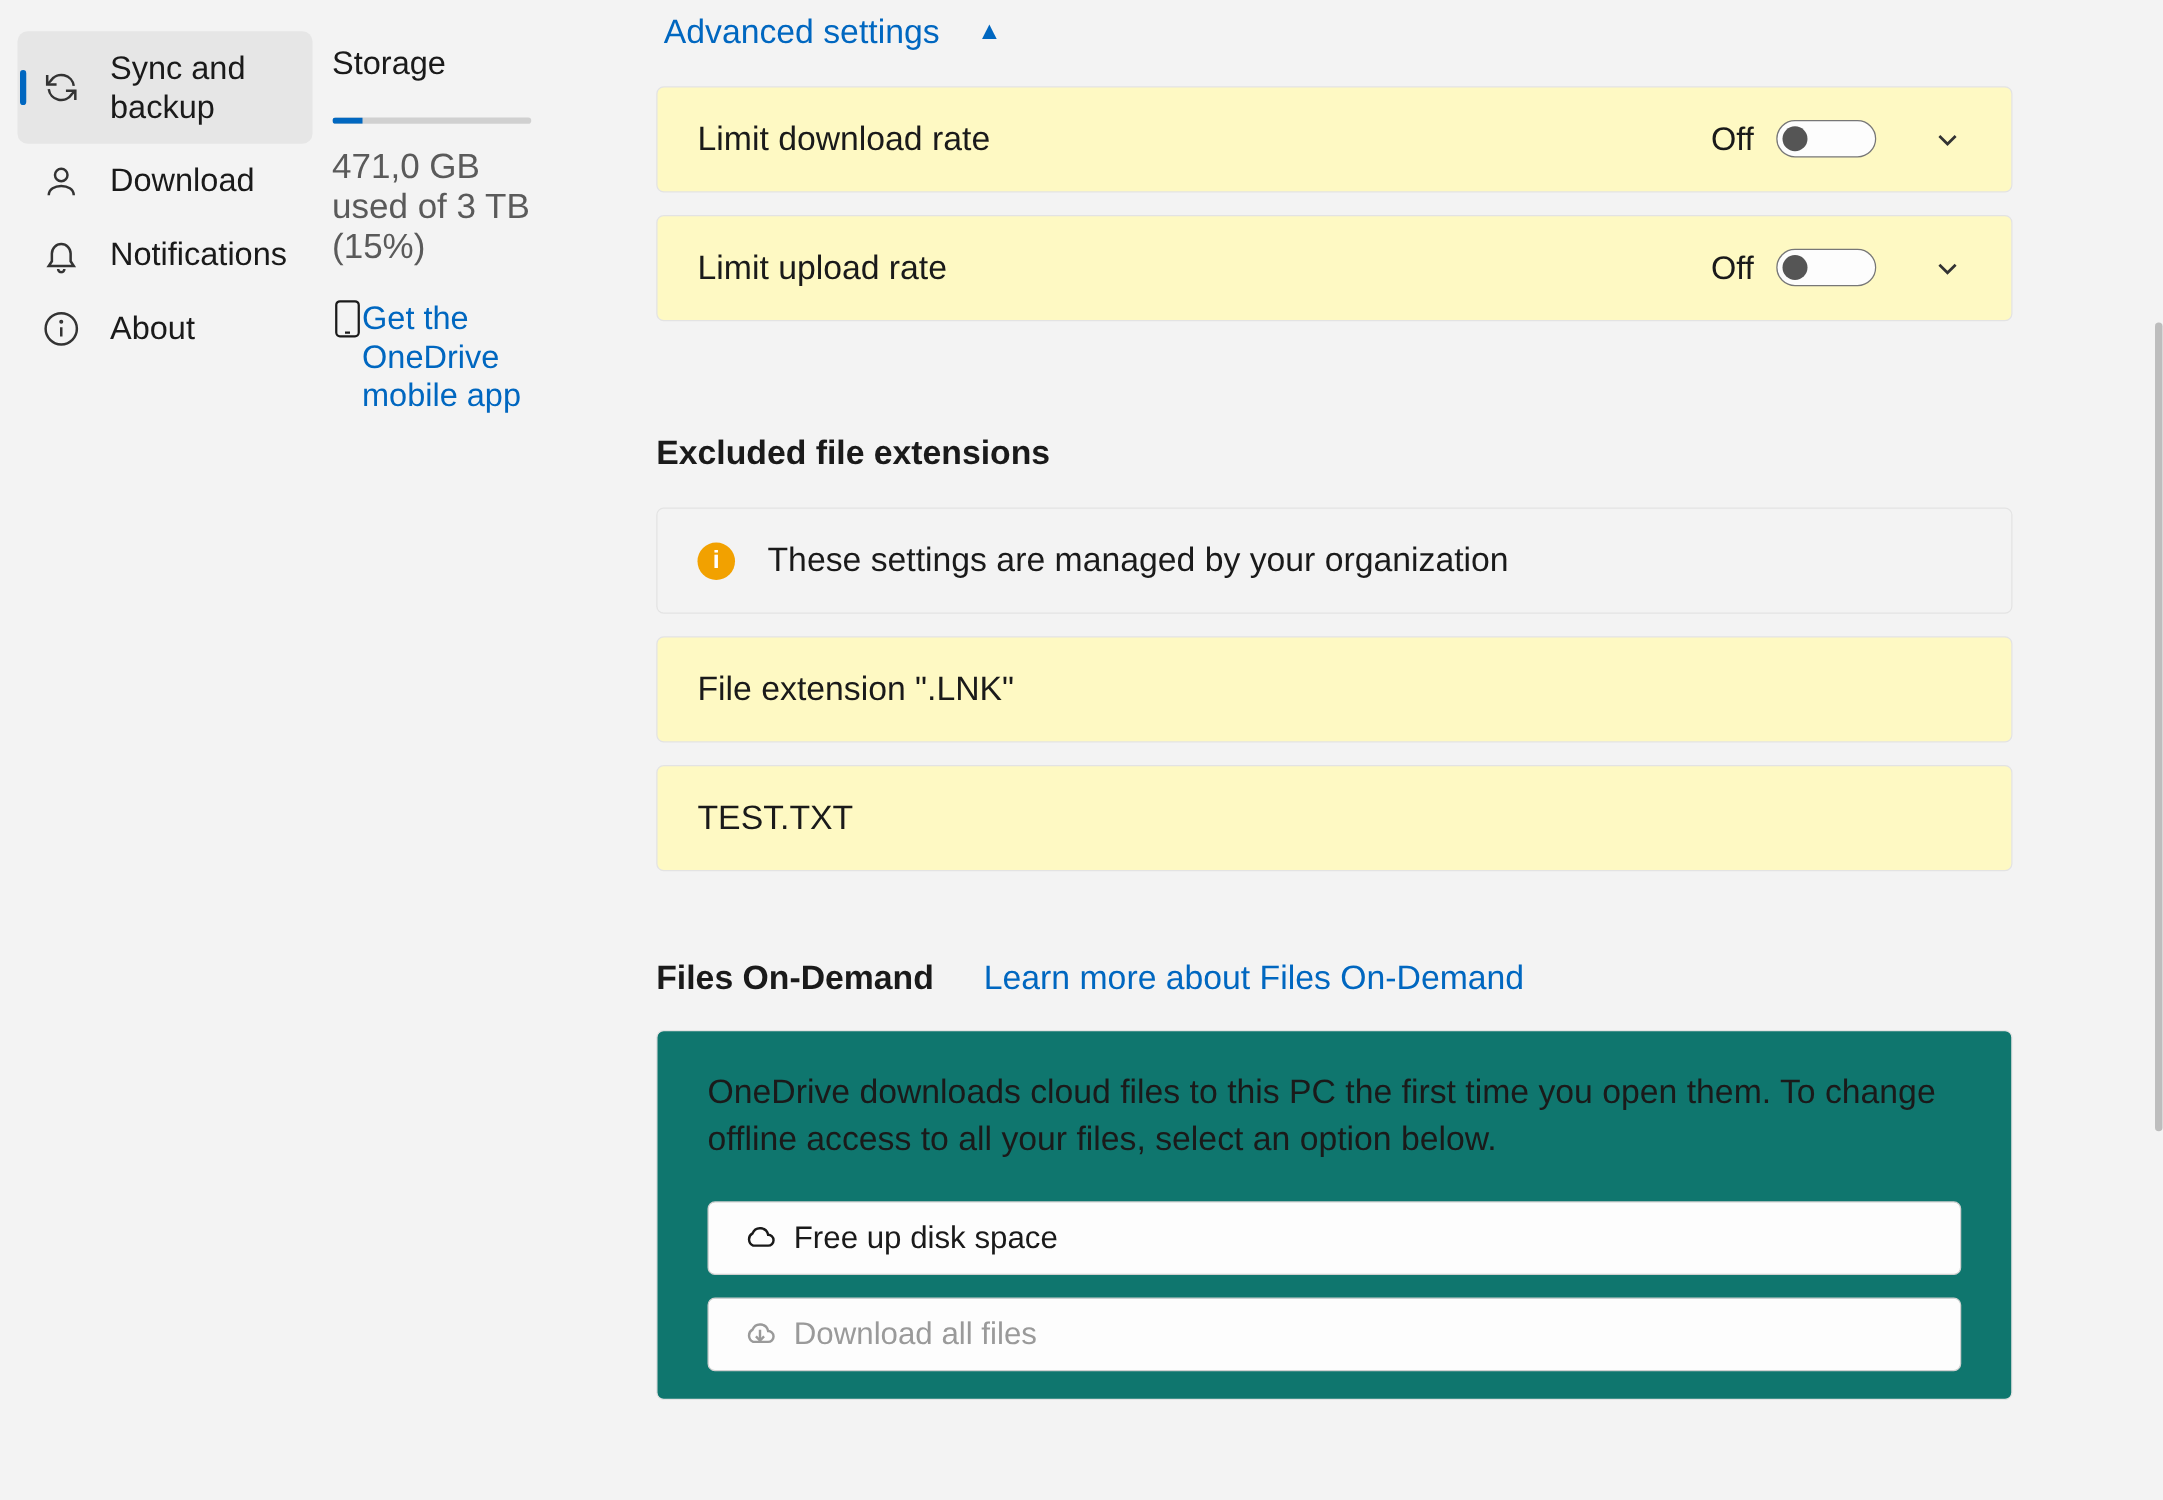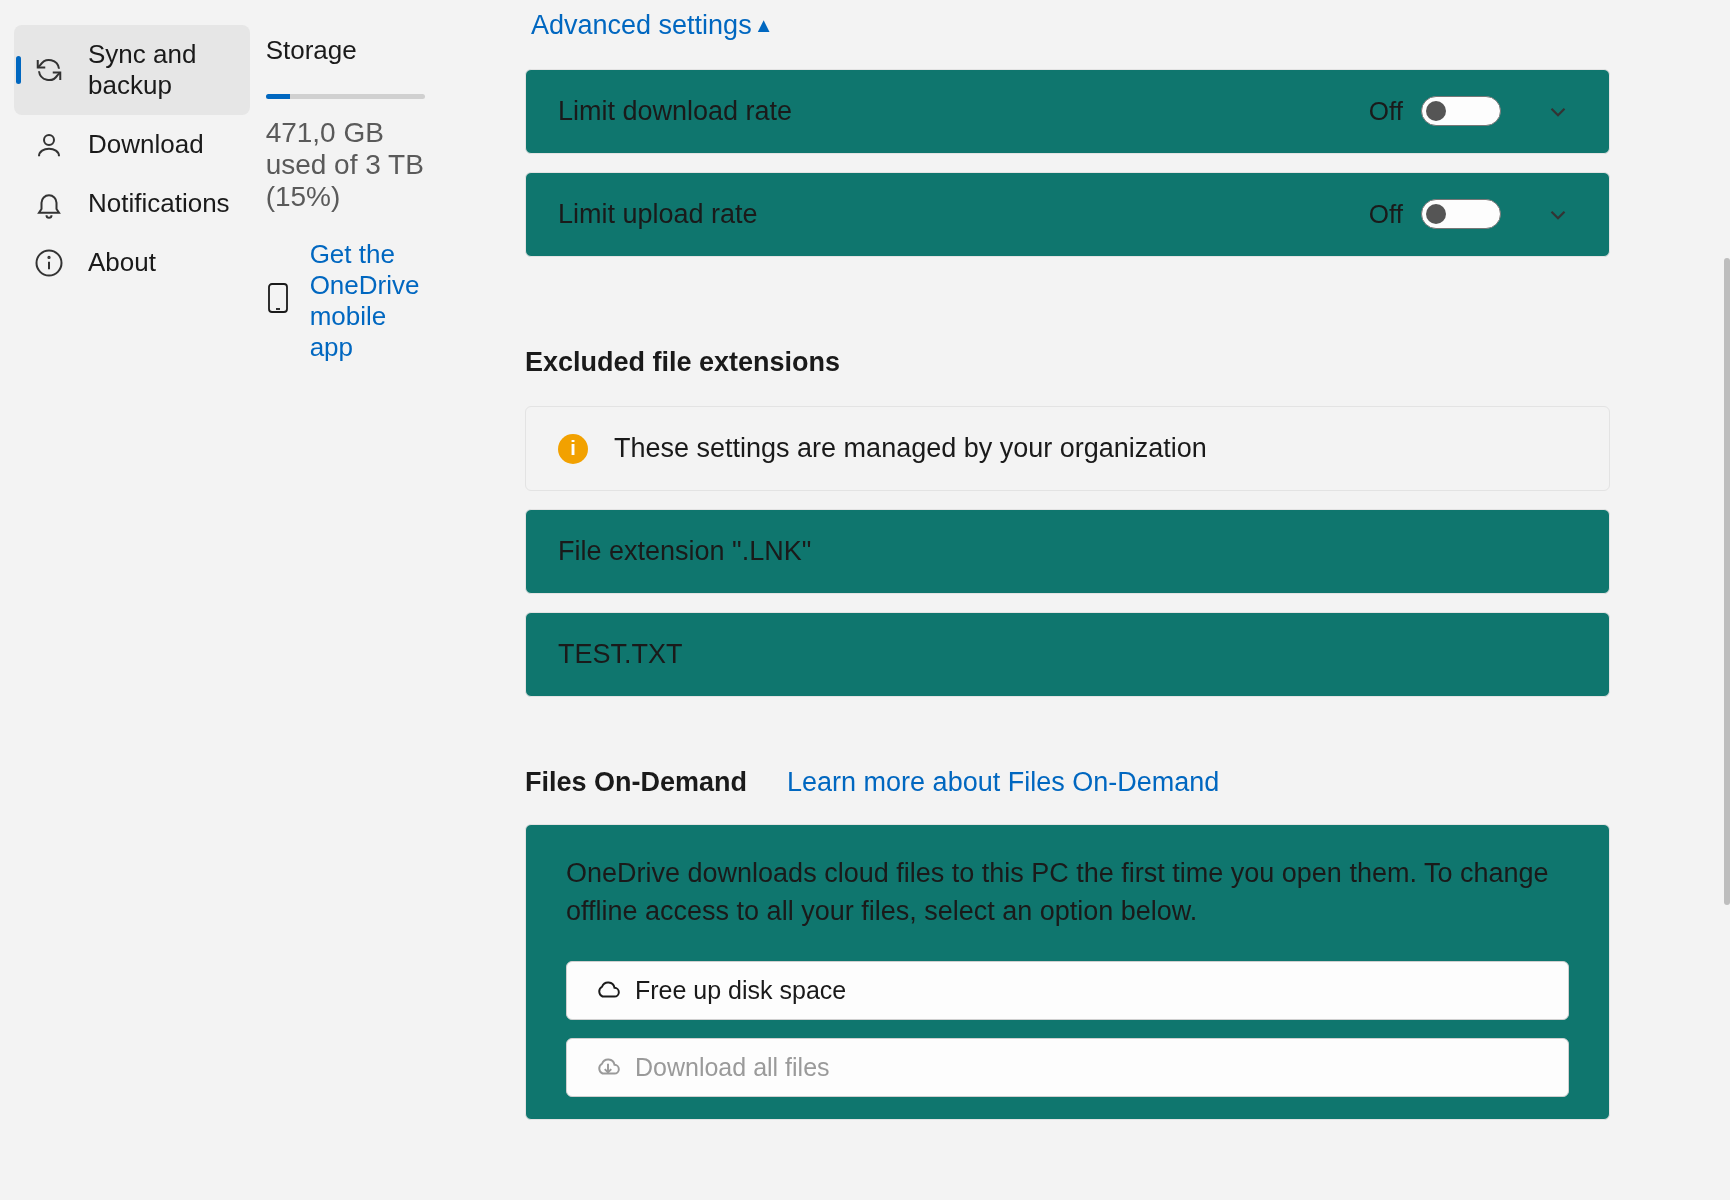--- a/index.html
+++ b/index.html
@@ -67,46 +67,45 @@
       width: 15%;
       background: #0067c0;
     }
     .storage-text {
       font-size: 28px;
       color: #5a5a5a;
       margin-bottom: 26px;
     }
     .mobile-link {
       display: flex;
-      align-items: center;
-      gap: 20px;
+      align-items: flex-start;
       color: #0067c0;
       font-size: 26px;
       cursor: pointer;
     }
     .mobile-link svg { width: 24px; height: 32px; stroke:#1a1a1a; fill:none; stroke-width:1.8;}
     .main {
       flex: 1;
       padding: 10px 120px 0 70px;
       overflow-y: auto;
       height: 100%;
     }
     .adv-link {
       color: #0067c0;
       font-size: 27px;
       display: inline-flex;
       align-items: center;
-      gap: 2px;
+      gap: 30px;
       margin-bottom: 28px;
       cursor: pointer;
       padding-left: 6px;
     }
     .adv-link .caret { font-size: 20px; }
     .card {
-      background: #0f766e;
+      background: #fef9c3;
       border: 1px solid #e3e3e3;
       border-radius: 6px;
       padding: 26px 38px 26px 32px;
       display: flex;
       align-items: center;
       margin-bottom: 18px;
     }
     .card.info-card {
       background: #f3f3f3;
       border: 1px solid #e3e3e3;

